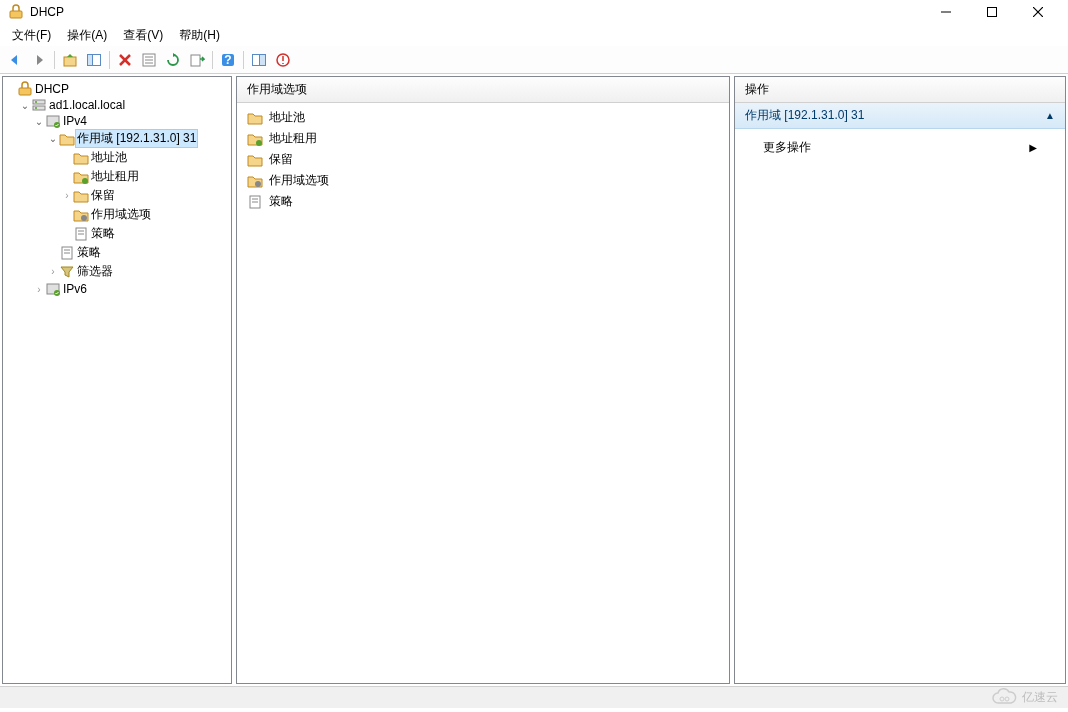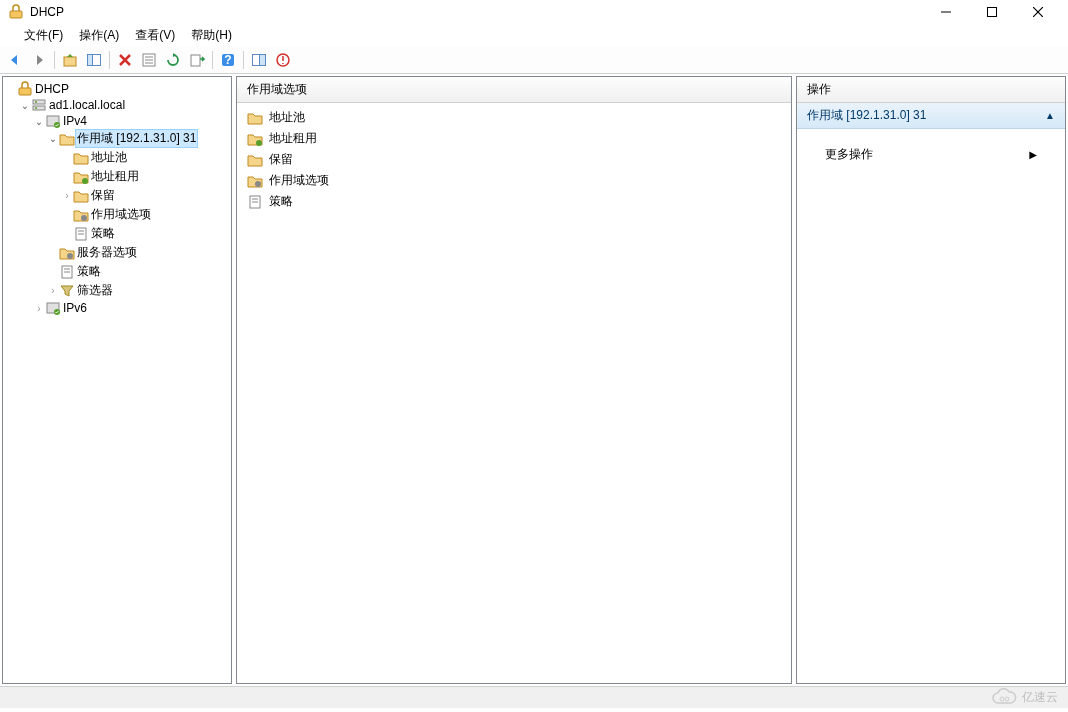--- a/index.html
+++ b/index.html
@@ -2,45 +2,45 @@
 <html><head>
 <meta charset="utf-8">
 <style>
 * { margin: 0; padding: 0; box-sizing: border-box; font-family: "Microsoft YaHei", "Segoe UI", Tahoma, sans-serif; font-size: 12px; }
 body { background: #fff; width: 1068px; height: 712px; overflow: hidden; position: relative; }
 .titlebar { height: 24px; display: flex; align-items: center; padding: 0 8px; background: #fff; }
 .title-icon { width: 16px; height: 16px; margin-right: 6px; }
 .title-text { flex: 1; color: #000; }
 .win-controls { display: flex; gap: 18px; align-items: center; padding-right: 8px; }
 .win-btn { width: 28px; height: 20px; display: flex; align-items: center; justify-content: center; cursor: pointer; }
-.menubar { height: 22px; display: flex; align-items: center; padding: 0 16px; background: #fff; }
+.menubar { height: 22px; display: flex; align-items: center; padding: 0 4px; background: #fff; }
 .menu-item { padding: 2px 8px; cursor: pointer; color: #000; }
 .toolbar { height: 28px; display: flex; align-items: center; padding: 0 4px; gap: 2px; border-bottom: 1px solid #d0d0d0; background: #fdfdfd; }
 .tb-btn { width: 22px; height: 22px; display: flex; align-items: center; justify-content: center; cursor: pointer; border: 1px solid transparent; }
 .tb-sep { width: 1px; height: 18px; background: #d0d0d0; margin: 0 2px; }
 .content { display: flex; height: calc(100% - 100px); padding: 2px; gap: 4px; }
 .pane { border: 1px solid #828790; background: #fff; overflow: auto; }
 .tree-pane { width: 230px; padding: 4px 2px; }
 .list-pane { flex: 1; }
-.actions-pane { width: 270px; }
+.actions-pane { width: 332px; }
 .list-header { background: linear-gradient(#fdfdfd, #f0f0f0); border-bottom: 1px solid #d0d0d0; padding: 4px 10px; color: #000; }
 .list-body { padding: 4px 2px; }
 .list-row { display: flex; align-items: center; padding: 2px 8px; gap: 6px; cursor: pointer; }
 .tree-node { display: flex; align-items: center; padding: 1px 2px; gap: 3px; cursor: pointer; white-space: nowrap; }
 .tree-node.selected { background: #cce8ff; border: 1px solid #99d1ff; padding: 0 1px; }
 .expander { width: 12px; height: 12px; display: flex; align-items: center; justify-content: center; cursor: pointer; color: #666; font-size: 10px; }
 .indent-0 { padding-left: 0px; }
 .indent-1 { display: flex; align-items: center; padding-left: 14px; }
 .indent-2 { display: flex; align-items: center; padding-left: 28px; }
 .indent-3 { display: flex; align-items: center; padding-left: 42px; }
 .indent-4 { display: flex; align-items: center; padding-left: 56px; }
 .ico { width: 16px; height: 16px; flex-shrink: 0; }
 .actions-header { background: linear-gradient(#fdfdfd, #f0f0f0); border-bottom: 1px solid #d0d0d0; padding: 4px 10px; color: #000; }
 .actions-subtitle { background: linear-gradient(#eaf3fb, #d6e9f8); border-bottom: 1px solid #b8d6eb; padding: 4px 10px; color: #003a6a; display: flex; justify-content: space-between; align-items: center; }
-.actions-row { padding: 17px 28px; cursor: pointer; display: flex; justify-content: space-between; align-items: center; }
+.actions-row { padding: 10px 28px; cursor: pointer; display: flex; justify-content: space-between; align-items: center; }
 .statusbar { height: 22px; border-top: 1px solid #d0d0d0; background: #f0f0f0; }
 .watermark { position: absolute; right: 10px; bottom: 6px; opacity: 0.5; display: flex; align-items: center; gap: 4px; color: #888; font-size: 14px; }
 </style>
 </head>
 <body>
 
 <div class="titlebar">
   <svg class="title-icon" viewBox="0 0 16 16">
     <rect x="2" y="7" width="12" height="7" rx="1" fill="#f5c560" stroke="#c08a20"></rect>
     <path d="M5 7 V4 a3 3 0 0 1 6 0 V7" fill="none" stroke="#c08a20" stroke-width="1.5"></path>
@@ -218,28 +218,20 @@
       <svg class="ico" viewBox="0 0 16 16">
           <rect x="3" y="2" width="10" height="12" fill="#fff" stroke="#888"></rect>
           <line x1="5" y1="5" x2="11" y2="5" stroke="#888"></line>
           <line x1="5" y1="8" x2="11" y2="8" stroke="#888"></line>
         </svg>
       <span class="tree-node">策略</span>
     </div>
     <div class="indent-3">
       <span class="expander"></span>
       <svg class="ico" viewBox="0 0 16 16">
-          <path d="M1 4 h5 l2 2 h7 v8 h-14 z" fill="#f5d58a" stroke="#c08a20"></path>
-          <circle cx="11" cy="11" r="3" fill="#888"></circle>
-        </svg>
-      <span class="tree-node">服务器选项</span>
-    </div>
-    <div class="indent-3">
-      <span class="expander"></span>
-      <svg class="ico" viewBox="0 0 16 16">
           <rect x="3" y="2" width="10" height="12" fill="#fff" stroke="#888"></rect>
           <line x1="5" y1="5" x2="11" y2="5" stroke="#888"></line>
           <line x1="5" y1="8" x2="11" y2="8" stroke="#888"></line>
         </svg>
       <span class="tree-node">策略</span>
     </div>
     <div class="indent-3">
       <span class="expander" style="color:#999;">›</span>
       <svg class="ico" viewBox="0 0 16 16">
           <path d="M2 3 h12 l-4 5 v5 l-4 -2 v-3 z" fill="#d8c47a" stroke="#a08820"></path>

